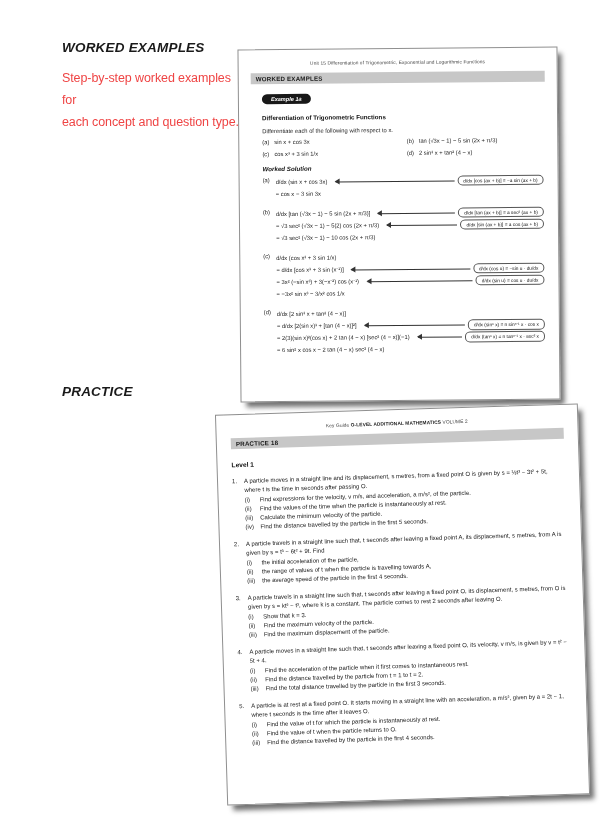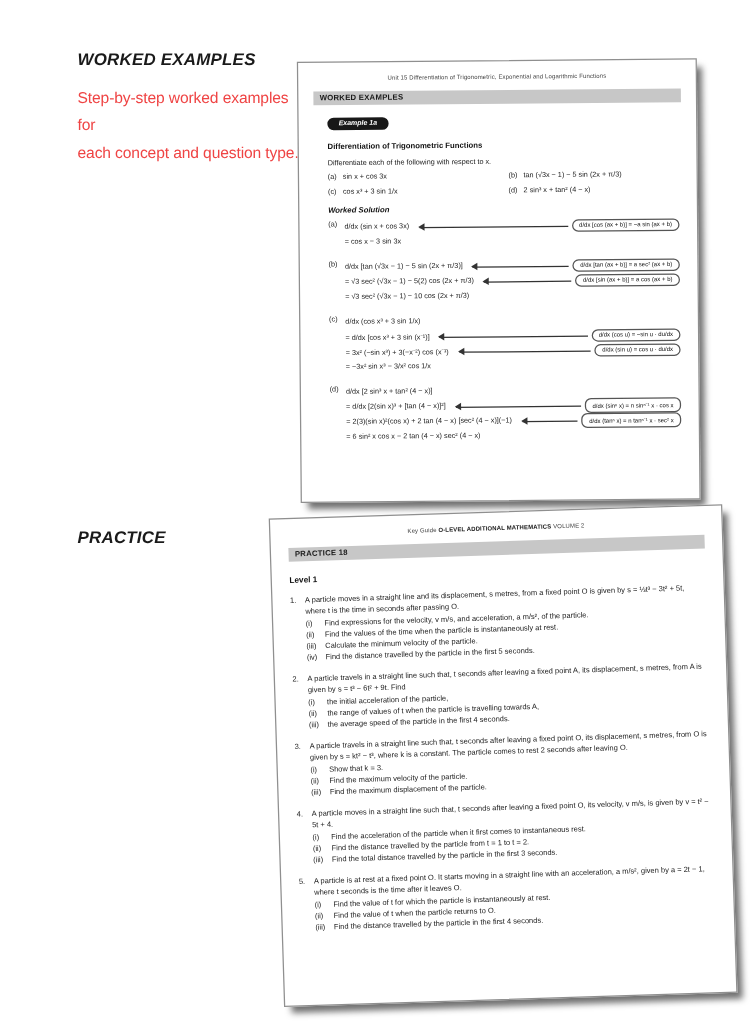--- a/index.html
+++ b/index.html
@@ -5,21 +5,21 @@
   html,body{margin:0;padding:0;}
   body{
     width:600px;height:822px;position:relative;overflow:hidden;
     background:#ffffff;
     font-family:"Liberation Sans", sans-serif;
     color:#222;
   }
   
   .intro{position:absolute;width:185px;}
   #intro-worked{left:62px;top:40px;}
-  #intro-practice{left:62px;top:422px;}
+  #intro-practice{left:62px;top:384px;}
   .intro h2{
     margin:0 0 13px 0;font-size:13.5px;font-weight:700;font-style:italic;
     color:#1a1a1a;letter-spacing:.2px;
   }
   .intro p{
     margin:0;font-size:12.5px;line-height:1.75;color:#ef4444;
     white-space:pre-line;letter-spacing:-.1px;
   }
   
   .page{

